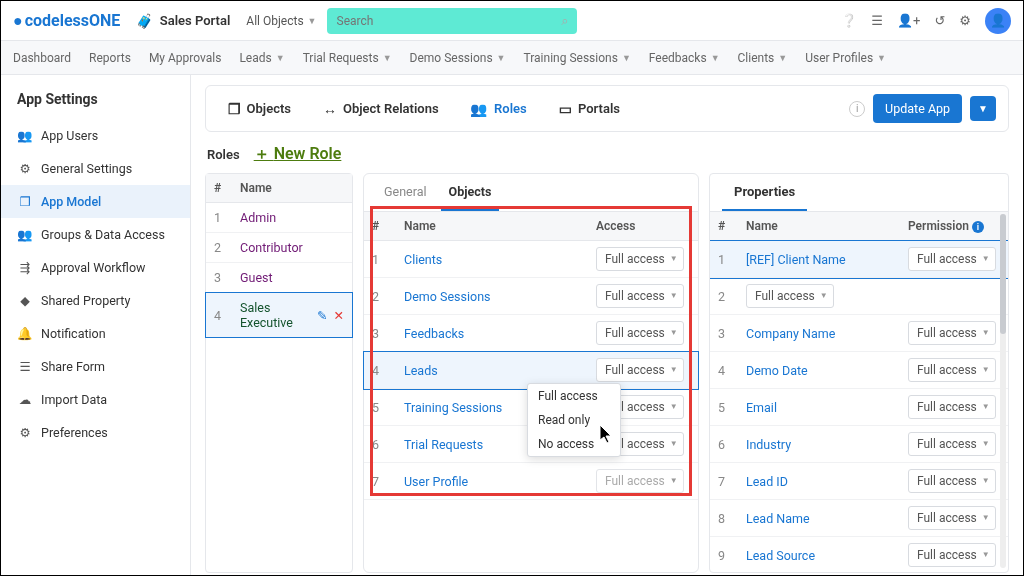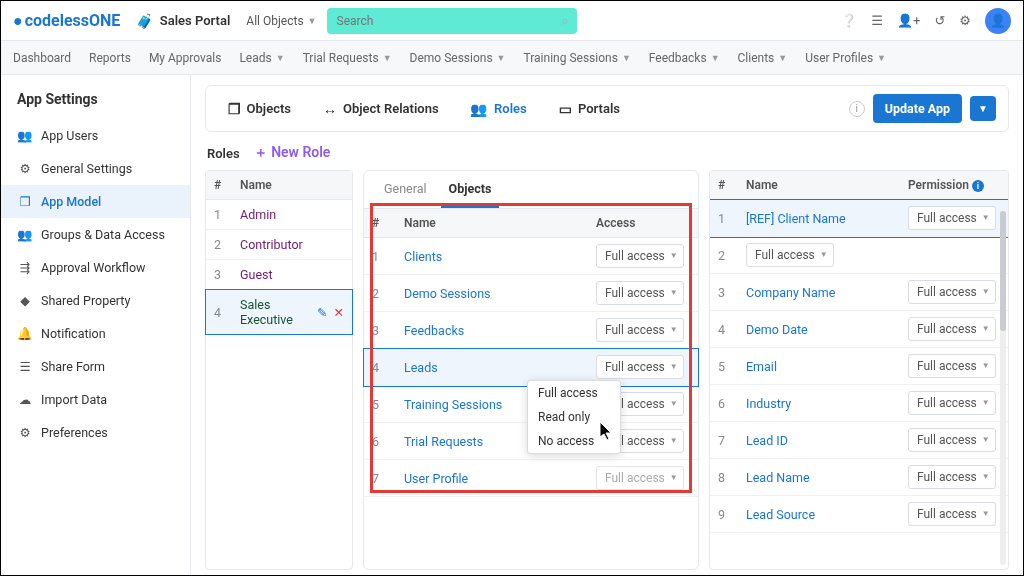--- a/index.html
+++ b/index.html
@@ -33,26 +33,26 @@
 .side-item .ic { width:16px; text-align:center; color:#555;}
 .side-item.active .ic{ color:#1976d2;}
 
 .content { flex:1; padding:10px 14px 0 14px; overflow:hidden;}
 .tabs-row { display:flex; align-items:center; border:1px solid #e5e7eb; border-radius:6px; padding:8px 12px; background:#fff;}
 .tab { display:flex; align-items:center; gap:6px; padding:4px 10px; color:#333; font-weight:600; font-size:13px; cursor:pointer;}
 .tab.active { color:#1976d2; }
 .tab .ic { font-size:14px;}
 .tabs-row .right { margin-left:auto; display:flex; align-items:center; gap:8px;}
 .info-circ { width:16px;height:16px;border:1px solid #ccc;border-radius:50%;display:flex;align-items:center;justify-content:center;font-size:10px;color:#999;}
-.btn-primary { background:#1976d2; color:#fff; border:none; border-radius:4px; padding:7px 12px; font-size:12.5px; font-weight:700; cursor:pointer;}
+.btn-primary { background:#1976d2; color:#fff; border:none; border-radius:4px; padding:7px 12px; font-size:12.5px; font-weight:400; cursor:pointer;}
 .btn-caret { background:#1976d2; color:#fff; border:none; border-radius:4px; padding:7px 8px; font-size:10px; cursor:pointer;}
 
 .roles-header { display:flex; align-items:center; gap:14px; margin:12px 2px 8px; font-size:13px;}
 .roles-header .title{ font-weight:600;}
-.roles-header .new { color:#8b5cf6; font-size:14px; font-weight:600; cursor:pointer;}
+.roles-header .new { color:#4d7c0f; font-size:16px; font-weight:600; cursor:pointer;text-decoration:underline;}
 
 .panels { display:flex; gap:10px; height:400px;}
 .panel-roles { width:148px; border:1px solid #e5e7eb; border-radius:4px; }
 .panel-objects { flex:1; border:1px solid #e5e7eb; border-radius:6px; position:relative;}
 .panel-props { width:300px; border:1px solid #e5e7eb; border-radius:4px; position:relative; overflow:hidden;}
 
 .thead { display:flex; background:#f6f7f9; border-bottom:1px solid #e5e7eb; font-size:12px; color:#555; font-weight:600;}
 .thead div, .trow div { padding:7px 8px; }
 .trow { display:flex; border-bottom:1px solid #f0f1f3; font-size:12.5px; align-items:center;}
 .trow.sel { background:#eef5fd; border:1px solid #1976d2; margin:-1px;}
@@ -340,20 +340,21 @@
                 <div class="num">7</div>
                 <div class="oname">User Profile</div>
                 <div class="access"><span class="select dimmed">Full access<span class="car">▼</span></span></div>
               </div>
             </div>
         </div>
         <div class="red-box" style="left:6px; top:32px; right:6px; height:290px;"></div>
       </div>
 
       <div class="panel-props">
+        <div class="ptitle-wrap"><span class="ptitle">Properties</span></div>
         <div class="props-head">
           <div class="num">#</div>
           <div class="pname">Name</div>
           <div class="perm"><span>Permission</span><span class="info-i">i</span></div>
         </div>
         <div id="props-body">
             <div class="prow sel">
               <div class="num">1</div>
               <div class="pname">[REF] Client Name</div>
               <div class="perm"><span class="select">Full access<span class="car">▼</span></span></div>

